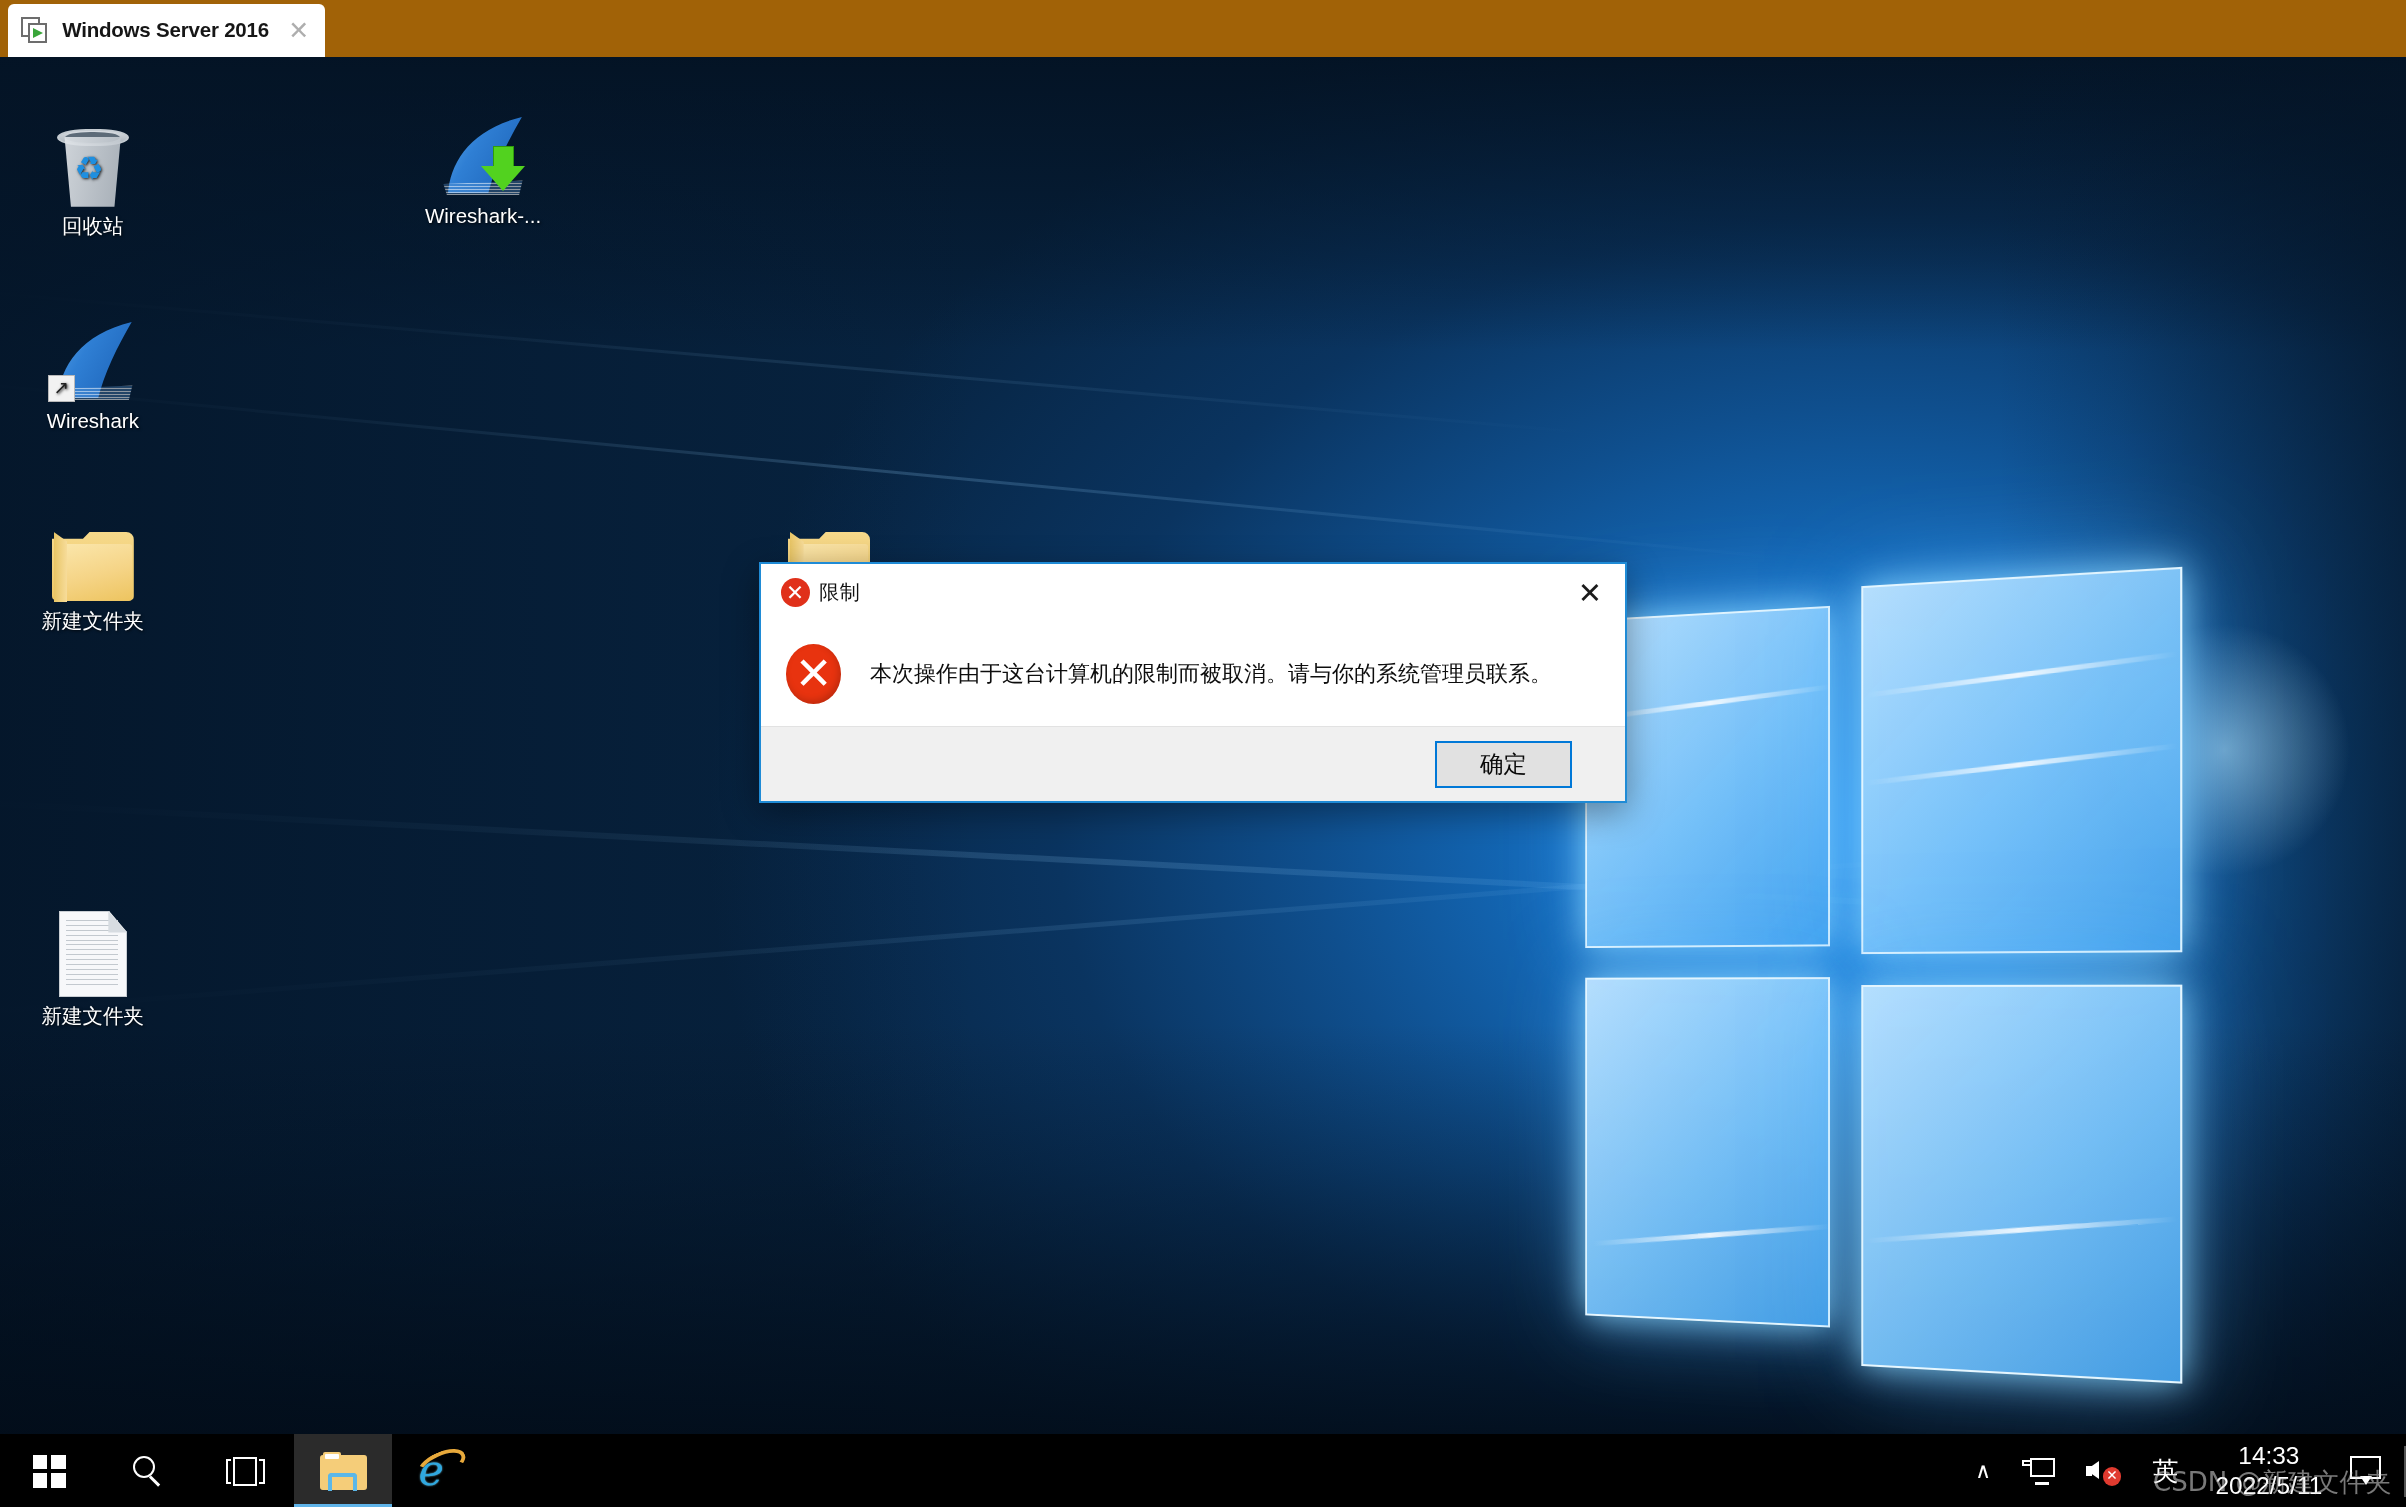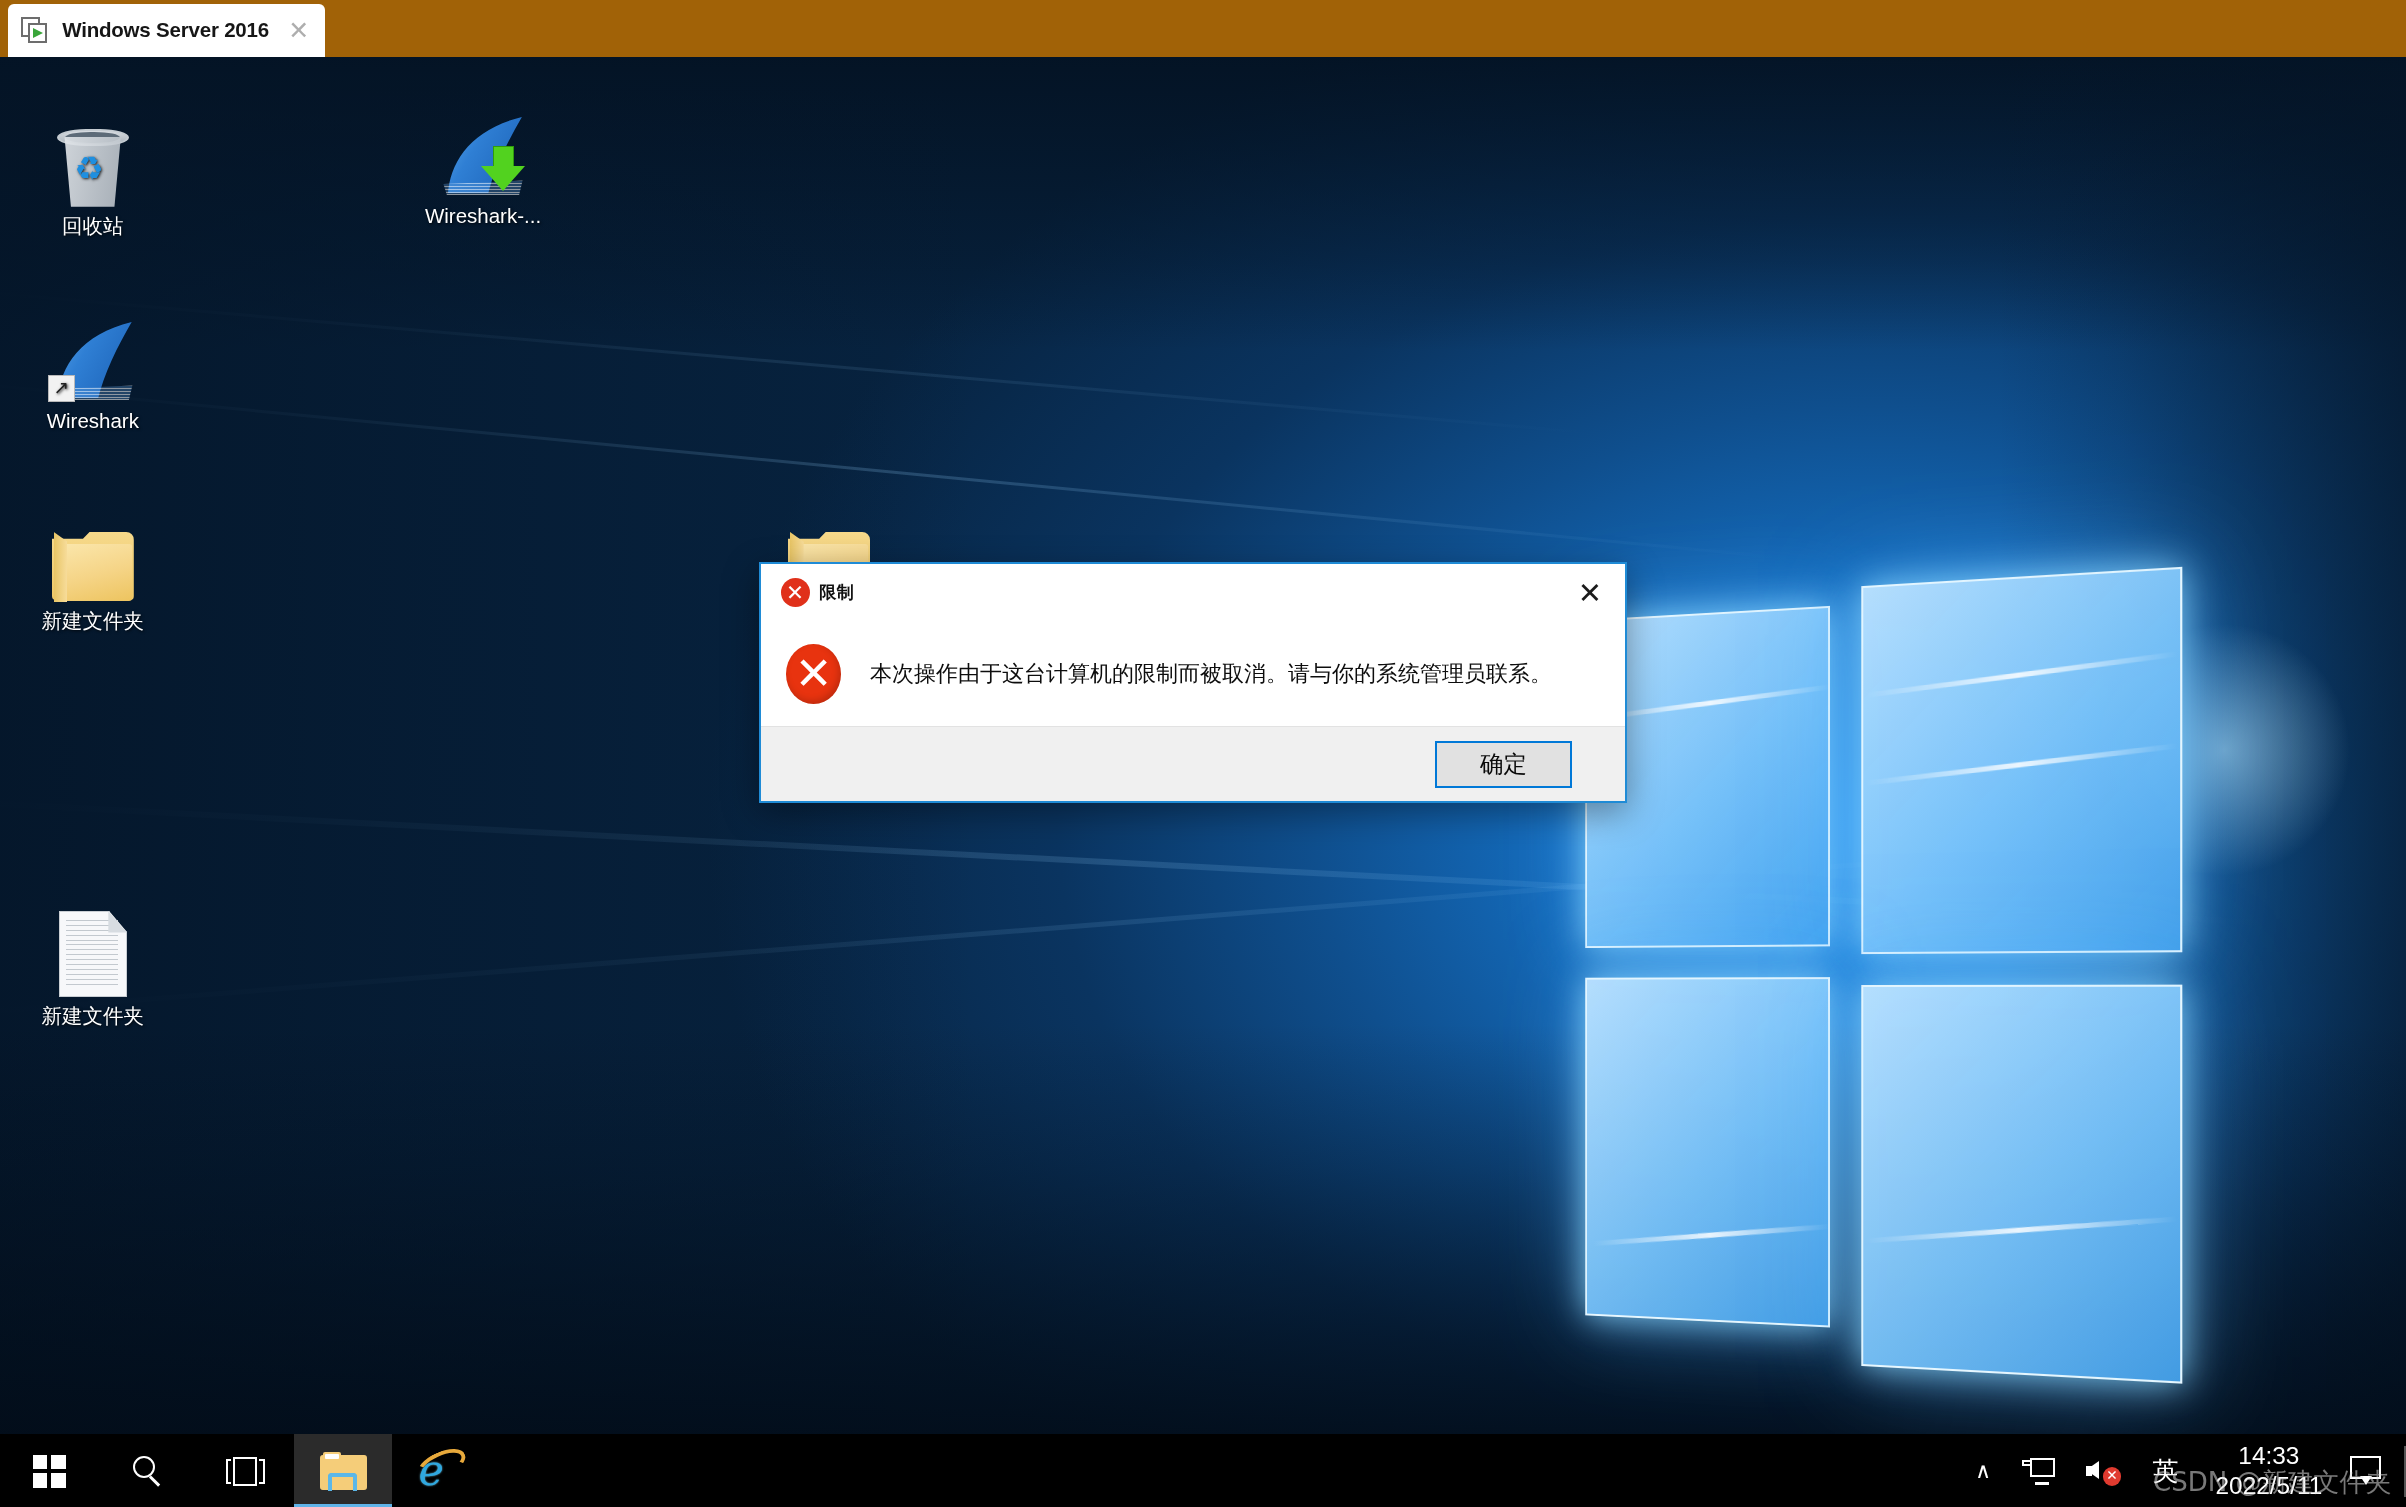--- a/index.html
+++ b/index.html
@@ -214,21 +214,21 @@
     position: relative; height: 57px; background: #ffffff;
     display: flex; align-items: center; padding-left: 19.5px;
   }
   .dlg-title-icon {
     width: 29px; height: 29px; border-radius: 50%; background: #e0301a;
     display: flex; align-items: center; justify-content: center;
     color: #fff; font-size: 21.5px; line-height: 1; font-weight: bold;
     flex: 0 0 auto;
   }
   .dlg-title-text {
-    margin-left: 9.8px; font-size: 17px; color: #111; letter-spacing: 0.5px; font-weight: bold;
+    margin-left: 9.8px; font-size: 20px; color: #111; letter-spacing: 0.5px;
   }
   .dlg-close {
     position: absolute; right: 0; top: 0; width: 70px; height: 57px;
     display: flex; align-items: center; justify-content: center;
     font-size: 29px; color: #1a1a1a; font-weight: 300; cursor: pointer;
   }
   .dlg-body {
     height: 105px; background: #ffffff;
     display: flex; align-items: center; padding: 0 25px;
   }

